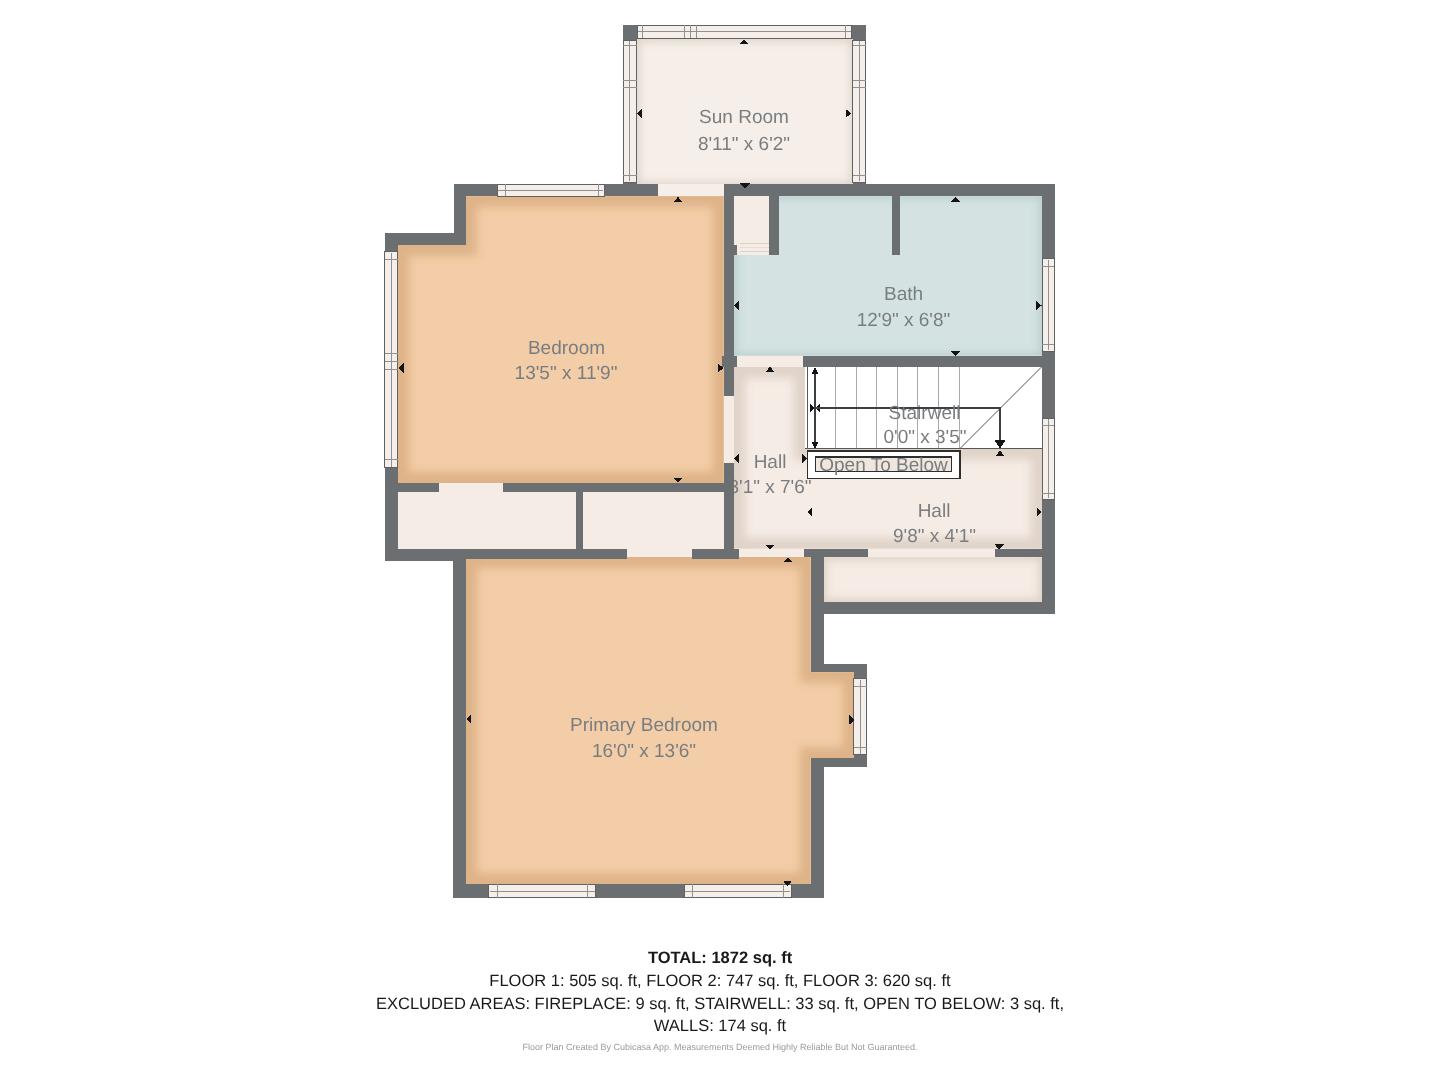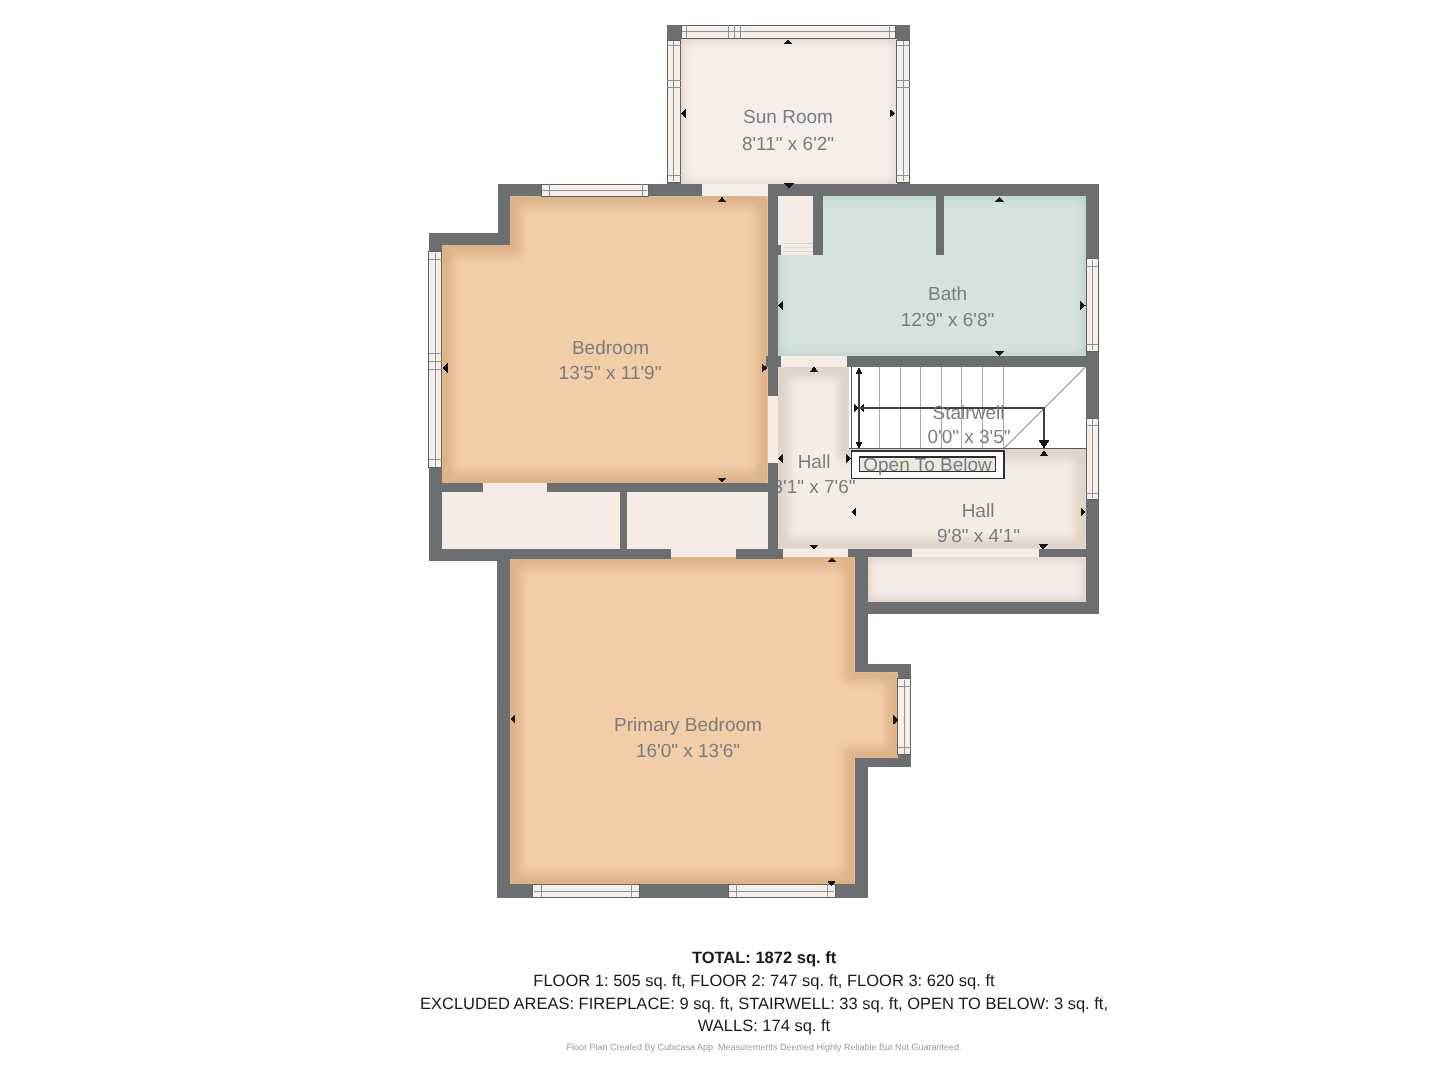--- a/index.html
+++ b/index.html
@@ -1,14 +1,14 @@
 <!DOCTYPE html>
 <html><head><meta charset="utf-8"><title>Floor Plan</title><style>
 html,body{margin:0;padding:0;background:#ffffff;}
-#plan{position:relative;width:1345px;height:1080px;background:#ffffff;overflow:hidden;padding-left:44px;}
+#plan{position:relative;width:1345px;height:1080px;background:#ffffff;overflow:hidden;}
 text{font-family:"Liberation Sans",sans-serif;}
 </style></head><body>
 <div id="plan">
 <svg width="1440" height="1080" viewBox="0 0 1440 1080" shape-rendering="crispEdges" text-rendering="geometricPrecision">
 <rect x="0" y="0" width="1440" height="1080" fill="#ffffff"></rect>
 <defs>
         <filter id="softblur" x="-30%" y="-30%" width="160%" height="160%">
           <feGaussianBlur stdDeviation="4.5"></feGaussianBlur>
         </filter>
       </defs>

